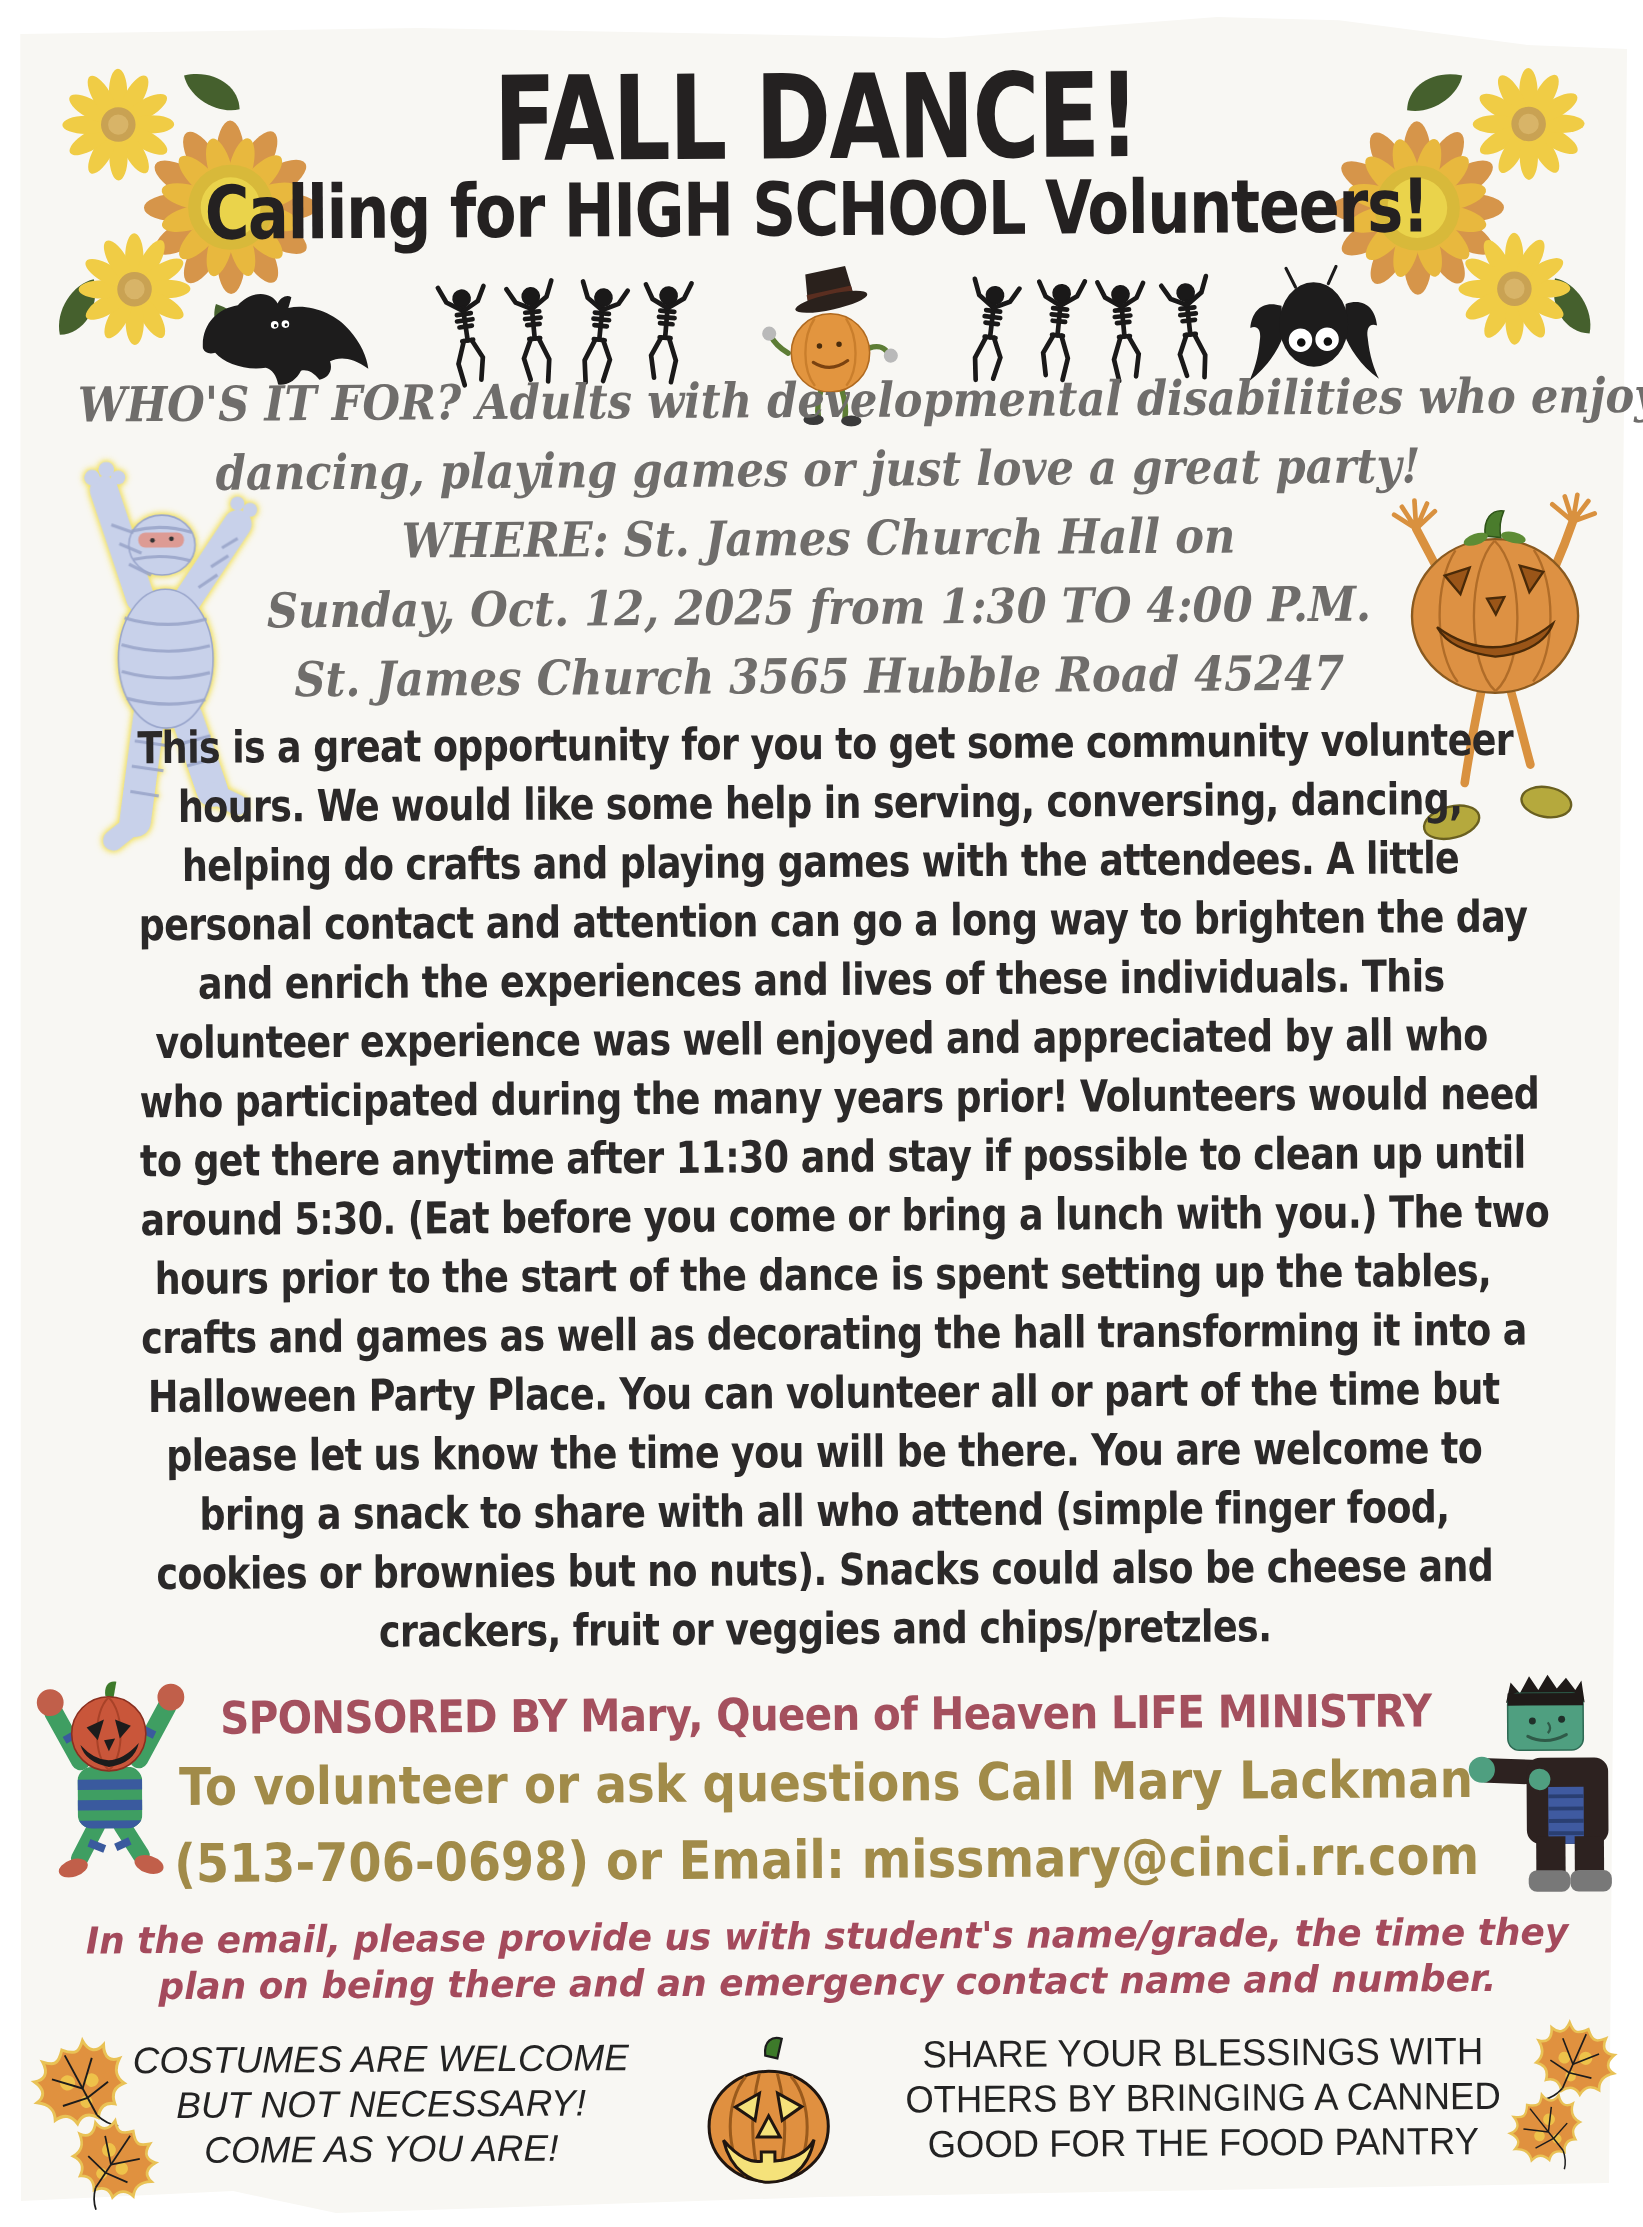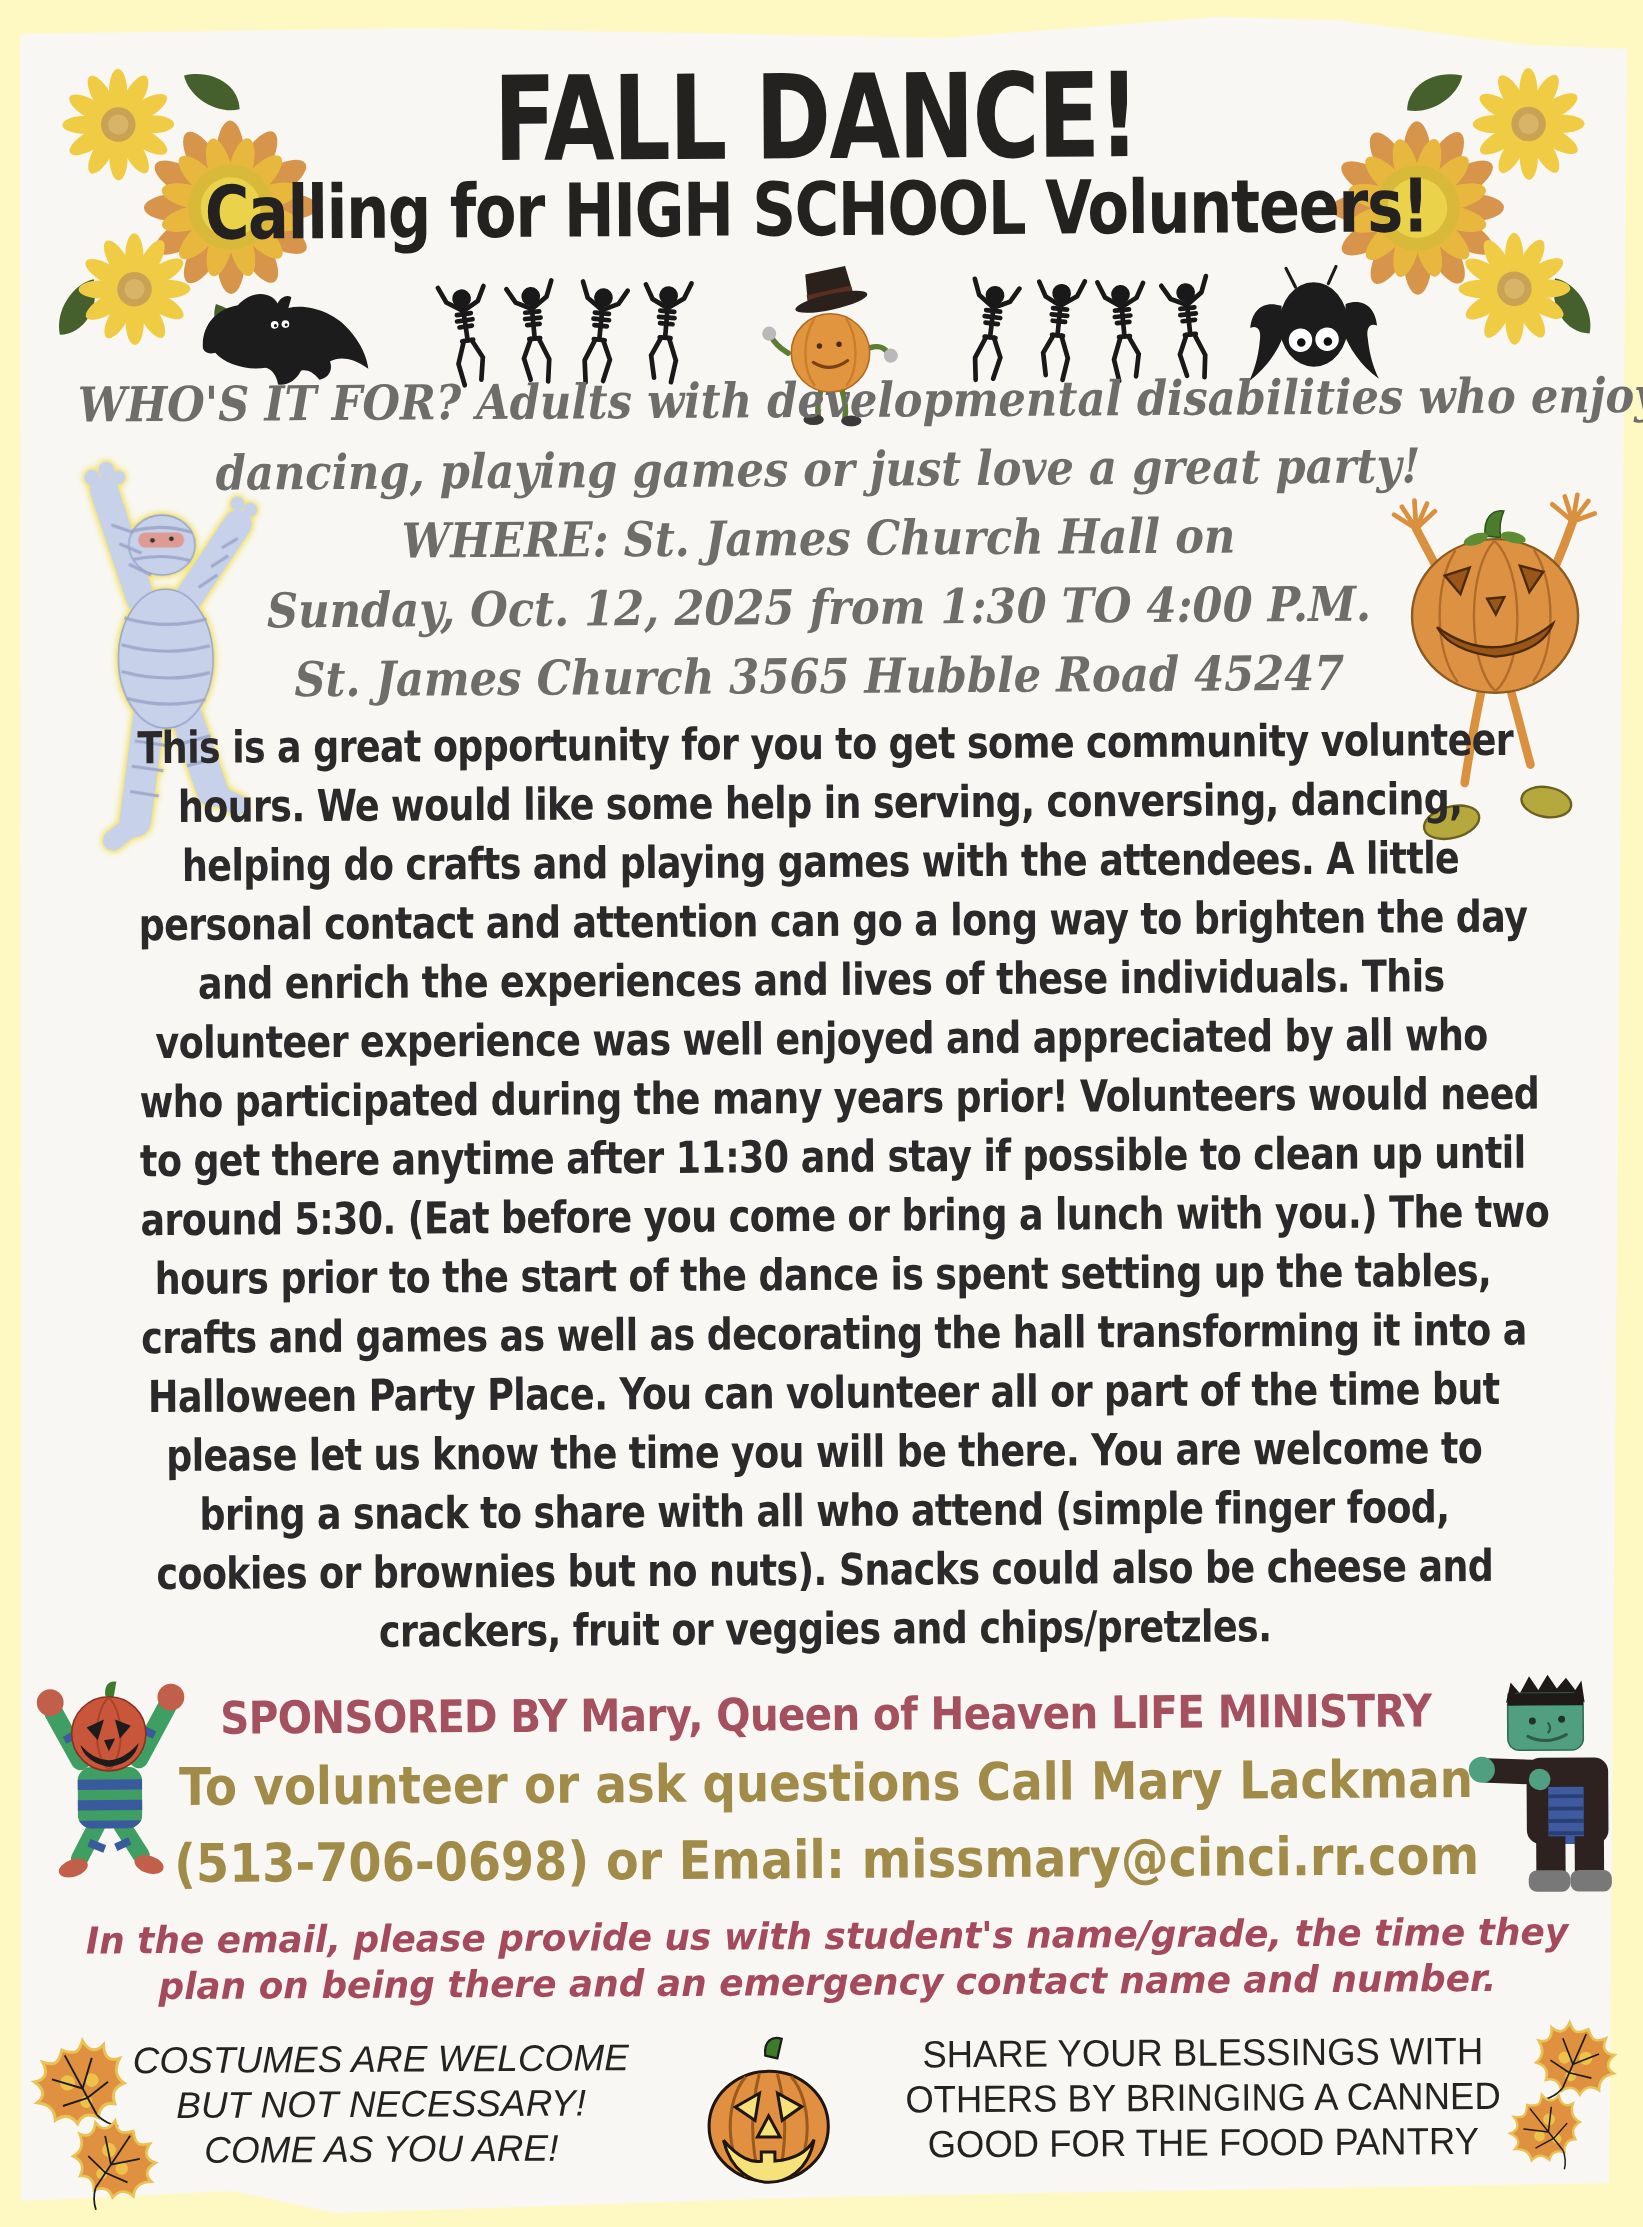--- a/index.html
+++ b/index.html
@@ -1,16 +1,16 @@
 <!DOCTYPE html>
 <html style="font-size:12.5px"><head>
 <meta charset="utf-8">
 <style>
   html,body{margin:0;padding:0;background:#1d1a19;}
-  #canvas{position:relative;width:1644px;height:2227px;background:#fef9c3;overflow:hidden;
+  #canvas{position:relative;width:1644px;height:2227px;background:#ffffff;overflow:hidden;
           font-family:"DejaVu Sans",sans-serif;}
   #paper{position:absolute;inset:0;background:#f8f7f3;
          clip-path:polygon(20.3px 34px,419px 28px,944px 38px,1217px 17px,1339px 20.3px,1527px 45px,1627px 49px,
                            1609px 2183px,820px 2197px,336px 2213px,233px 2191px,21px 2201px);}
   #content{position:absolute;inset:0;transform:rotate(-0.35deg);transform-origin:50% 50%;}
   .cline{position:absolute;left:0;width:100%;text-align:center;white-space:nowrap;}
   .title{top:49px;font-weight:bold;font-size:117px;letter-spacing:-2.3px;color:#242121;
          transform:scaleX(0.78);transform-origin:50% 0;}
   .subtitle{top:166px;font-weight:bold;font-size:74px;letter-spacing:-1.6px;color:#242121;
          transform:scaleX(0.82);transform-origin:50% 0;}

